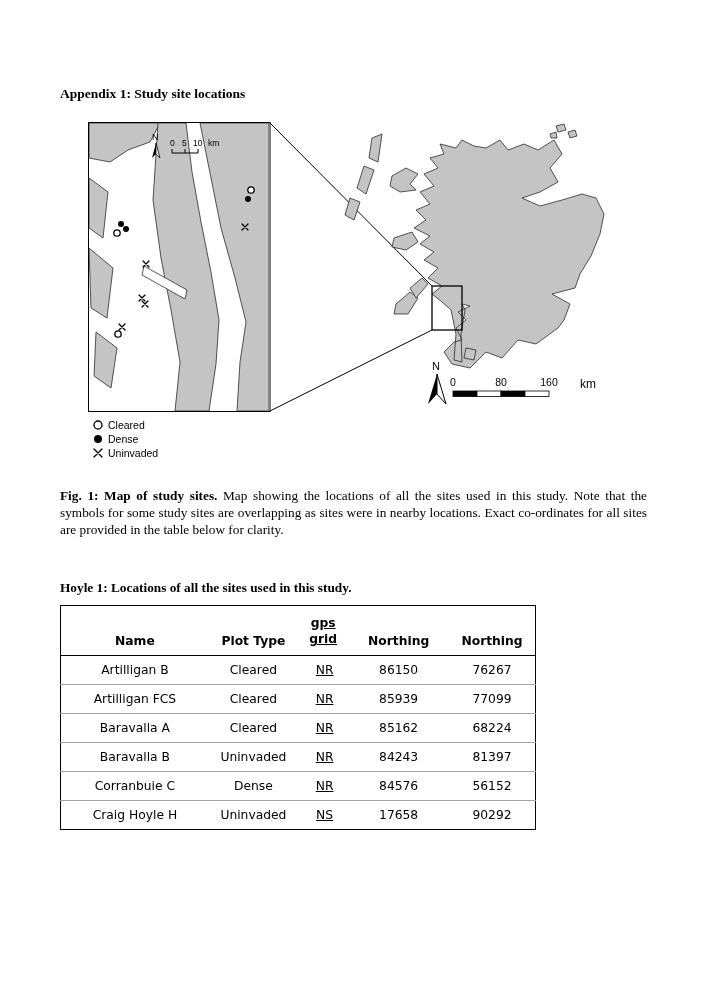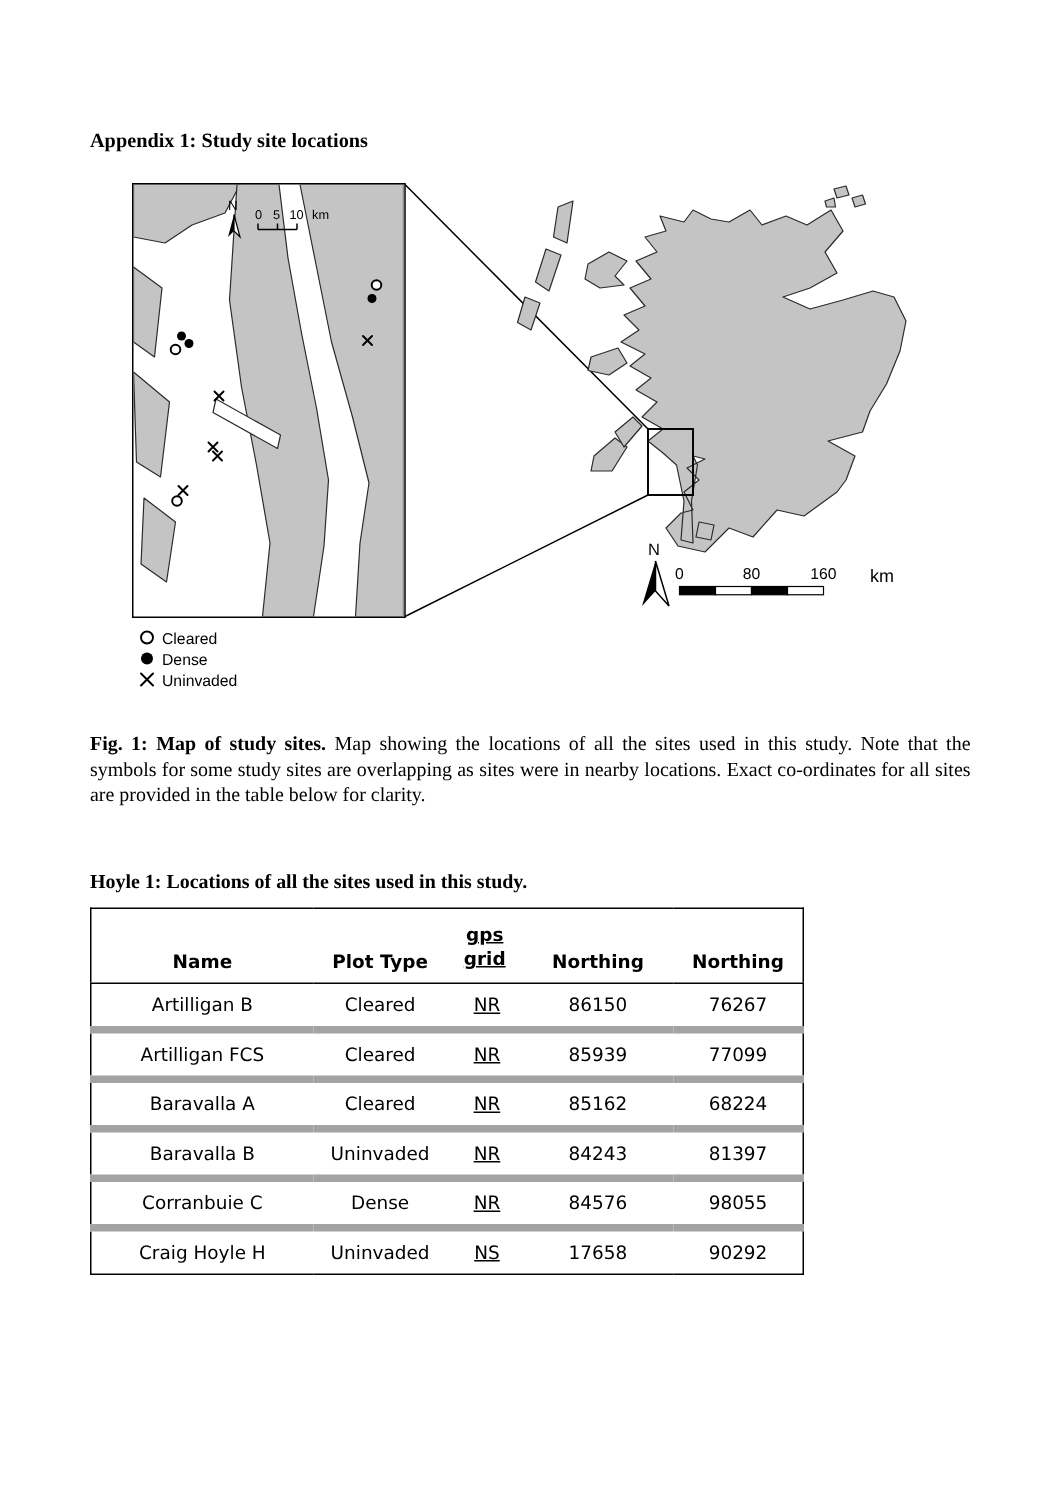--- a/index.html
+++ b/index.html
@@ -17,21 +17,21 @@
   .coast{stroke:#2b2b2b;stroke-width:0.8;stroke-linejoin:round;}
   .caption{margin:22px 0 0 0;font-size:13.3px;line-height:17px;text-align:justify;width:587px;}
   .caption b{font-weight:700;}
   .table-title{margin:42px 0 0 0;font-size:13.3px;font-weight:700;}
   .sites-table{
     margin-top:9px;width:476px;border-collapse:collapse;
     font-family:"DejaVu Sans","Liberation Sans",sans-serif;font-size:12.3px;
     border:1.4px solid #000;
   }
   .sites-table thead th{border-bottom:1px solid #000;vertical-align:bottom;font-weight:700;padding:10px 2px 7px;text-align:center;}
-  .sites-table td{border-bottom:5px solid #a3a3a3;text-align:center;padding:7px 2px;}
+  .sites-table td{border-bottom:1px solid #a3a3a3;text-align:center;padding:7px 2px;}
   .sites-table tr:last-child td{border-bottom:0;}
   .col-name{width:155px;}
   .col-plot{width:88px;}
   .col-gps{width:46px;text-decoration:underline;}
   th.col-gps,td.col-gps{text-align:center;padding-left:5px;}
   .col-east{width:102px;}
   .col-north{width:85px;}
   .gps-line{display:block;line-height:1.3;}
 </style>
 </head>
@@ -198,21 +198,21 @@
         <td class="col-plot">Uninvaded</td>
         <td class="col-gps">NR</td>
         <td class="col-east">84243</td>
         <td class="col-north">81397</td>
       </tr>
       <tr>
         <td class="col-name">Corranbuie C</td>
         <td class="col-plot">Dense</td>
         <td class="col-gps">NR</td>
         <td class="col-east">84576</td>
-        <td class="col-north">98055</td>
+        <td class="col-north">56152</td>
       </tr>
       <tr>
         <td class="col-name">Craig Hoyle H</td>
         <td class="col-plot">Uninvaded</td>
         <td class="col-gps">NS</td>
         <td class="col-east">17658</td>
         <td class="col-north">90292</td>
       </tr>
     </tbody>
   </table>

